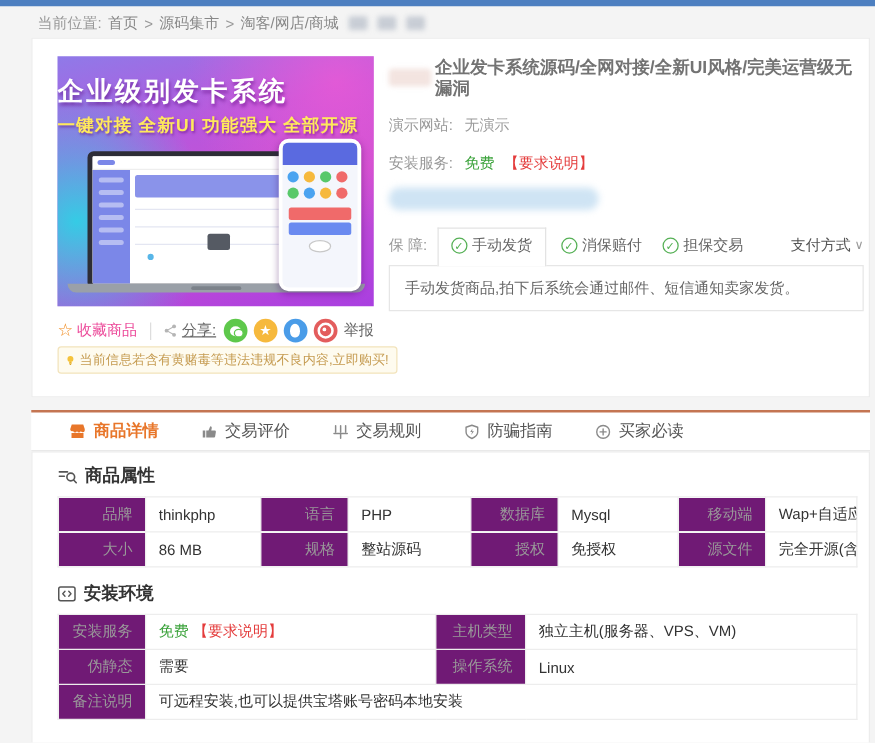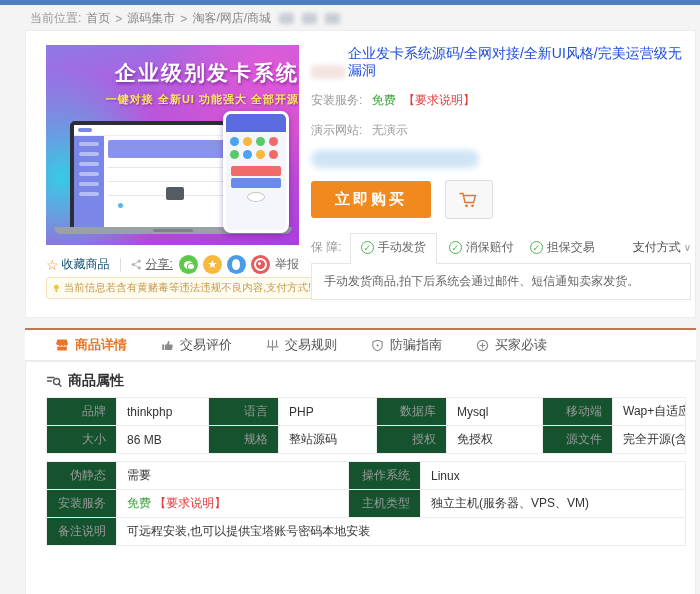--- a/index.html
+++ b/index.html
@@ -16,22 +16,22 @@
   .crumb-blur{display:inline-block;width:15px;height:11px;background:#c8cdd5;border-radius:2px;filter:blur(2px);margin-left:3px;}
   
   .main-card{position:absolute;left:25px;top:30px;width:671px;height:288px;background:#fff;border:1px solid #ececec;box-sizing:border-box;}
   .left-col{position:absolute;left:20px;top:14px;width:253px;}
   
   .hero{position:relative;width:253px;height:200px;overflow:hidden;
     background:
       radial-gradient(circle at 88% 10%, rgba(255,90,210,.6), transparent 42%),
       radial-gradient(circle at 6% 66%, rgba(45,210,230,.95), transparent 40%),
       linear-gradient(165deg,#8f7ae8 0%,#b757dd 32%,#c94fd2 58%,#a93fe0 100%);}
-  .hero-title{margin-top:14px;text-align:right;color:#fff;font-weight:bold;font-size:21px;letter-spacing:2px;text-shadow:1px 2px 3px rgba(90,0,120,.55);}
-  .hero-sub{margin-top:5px;text-align:right;color:#ffe95c;font-weight:bold;font-size:11px;letter-spacing:1px;text-shadow:1px 1px 2px rgba(90,0,120,.5);}
+  .hero-title{margin-top:14px;text-align:left;color:#fff;font-weight:bold;font-size:21px;letter-spacing:2px;text-shadow:1px 2px 3px rgba(90,0,120,.55);}
+  .hero-sub{margin-top:5px;text-align:left;color:#ffe95c;font-weight:bold;font-size:14px;letter-spacing:1px;text-shadow:1px 1px 2px rgba(90,0,120,.5);}
   .laptop{position:absolute;left:24px;top:76px;width:168px;height:102px;background:#fff;border:4px solid #2d2d36;border-radius:5px;overflow:hidden;}
   .lap-top{height:10px;background:#fff;border-bottom:1px solid #eee;position:relative;}
   .lap-top i{position:absolute;left:4px;top:3px;width:14px;height:4px;background:#7b87e8;border-radius:2px;}
   .lap-side{position:absolute;left:0;top:11px;width:30px;bottom:0;background:#7b87e8;}
   .lap-side i{display:block;height:4px;margin:6px 5px 0;background:rgba(255,255,255,.45);border-radius:2px;}
   .lap-banner{position:absolute;left:34px;top:15px;right:4px;height:18px;background:#8a93ea;border-radius:2px;}
   .lap-line{position:absolute;left:34px;right:4px;height:1px;background:#e4e6f2;}
   .lap-tip{position:absolute;left:92px;top:62px;width:18px;height:13px;background:#555a63;border-radius:2px;}
   .lap-dot{position:absolute;left:44px;top:78px;width:5px;height:5px;background:#58b6e8;border-radius:50%;}
   .lap-base{position:absolute;left:8px;top:182px;width:238px;height:7px;background:#9aa0a8;border-radius:0 0 8px 8px;}
@@ -57,21 +57,21 @@
   .si-qq{background:#4a9ce8;}
   .si-qq b{width:8px;height:11px;background:#fff;border-radius:50% 50% 45% 45%;display:block;}
   .si-weibo{background:#e35d5d;}
   .si-weibo b{width:9px;height:9px;border:2px solid #fff;border-radius:50%;display:block;position:relative;}
   .si-weibo b i{position:absolute;left:2px;top:2px;width:3px;height:3px;background:#fff;border-radius:50%;}
   .report{margin-left:auto;color:#666;}
   
   .notice-box{position:absolute;left:20px;top:246px;width:272px;height:22px;background:#fefbef;border:1px solid #f2e3bb;border-radius:3px;display:flex;align-items:center;gap:4px;padding:0 6px;box-sizing:border-box;color:#c59b50;font-size:10.5px;white-space:nowrap;overflow:hidden;}
   
   .right-col{position:absolute;left:285px;top:14px;width:380px;}
-  .p-title{font-size:14px;font-weight:normal;color:#1d4ed8;line-height:17px;display:flex;align-items:flex-end;gap:3px;}
+  .p-title{font-size:14px;font-weight:bold;color:#737373;line-height:17px;display:flex;align-items:center;gap:3px;}
   .blur-chip{display:inline-block;width:34px;height:14px;background:#f3e4e0;border-radius:3px;filter:blur(2px);flex:0 0 auto;}
   .price-box{margin-top:10px;height:46px;background:#f4f1ef;background-image:repeating-linear-gradient(135deg,rgba(0,0,0,.02) 0 18px,rgba(255,255,255,.25) 18px 36px);display:flex;align-items:center;}
   .price-label{color:#9b9b9b;font-size:13px;margin-left:16px;}
   .price-blur{width:168px;height:26px;background:#eed6ca;border-radius:5px;filter:blur(3px);margin-left:14px;}
   .kv-row{margin-top:13px;color:#999;font-size:12px;}
   .kv-row .val{color:#9b9b9b;margin-left:6px;}
   .free{color:#3aa23a;margin-left:6px;}
   .req{color:#e43c3c;margin-left:4px;}
   .contact-blur{margin-top:11px;width:168px;height:18px;background:#cfe4f4;border-radius:9px;filter:blur(3px);}
   .btn-row{margin-top:12px;display:flex;align-items:center;}
@@ -90,21 +90,21 @@
   .tab{display:flex;align-items:center;gap:6px;color:#555;font-size:13px;margin-right:34px;cursor:pointer;}
   .tab svg{color:#8a8a8a;}
   .tab.active{color:#e8762a;font-weight:bold;}
   .tab.active svg{color:#e8762a;}
   
   .details-card{position:absolute;left:25px;top:361px;width:671px;height:260px;background:#fff;border:1px solid #ececec;box-sizing:border-box;}
   .sec-head{display:flex;align-items:center;gap:6px;font-size:14px;font-weight:bold;color:#333;margin:12px 0 0 20px;}
   .sec-head svg{color:#555;}
   table.spec{border-collapse:collapse;table-layout:fixed;width:640px;margin:7px 0 0 20px;font-size:12px;}
   table.spec td{border:1px solid #ededed;padding:5px 10px;height:14px;overflow:hidden;white-space:nowrap;}
-  td.lbl{background:#14532d;color:#999;text-align:right;}
+  td.lbl{background:#701a75;color:#999;text-align:right;}
   td.val{color:#333;}
   
   col.c-l{width:70px;}
 </style>
 </head>
 <body>
 
 <div class="topbar"></div>
 
 <div class="breadcrumb">
@@ -160,21 +160,21 @@
             <span class="d4"></span>
         </div>
         <div class="ph-bar b-red"></div>
         <div class="ph-bar b-blue"></div>
         <div class="ph-home"></div>
       </div>
     </div>
 
     <div class="action-row">
       <span class="star-glyph">☆</span>
-      <a href="#" style="color:#0c4a6e;text-decoration:none;">收藏商品</a>
+      <a href="#" style="color:#ec4899;text-decoration:none;">收藏商品</a>
       <span class="vdiv"></span>
       <svg width="11" height="11" viewBox="0 0 12 12">
           <g fill="#b5b5b5">
             <circle cx="2.5" cy="6" r="1.7"></circle>
             <circle cx="9" cy="2.3" r="1.7"></circle>
             <circle cx="9" cy="9.7" r="1.7"></circle>
             <path d="M2.5 6L9 2.3M2.5 6L9 9.7" stroke="#b5b5b5" stroke-width="1"></path>
           </g>
         </svg>
       <span style="margin-left:4px;color:#666;text-decoration:underline;">分享:</span>
@@ -196,53 +196,43 @@
       <a href="#" class="report" style="text-decoration:none;">举报</a>
     </div>
   </div>
 
   <div class="notice-box">
     <svg width="10" height="13" viewBox="0 0 10 13">
         <circle cx="5" cy="4.5" r="3.6" fill="#f5c33b"></circle>
         <rect x="3.4" y="8.2" width="3.2" height="2" rx="0.6" fill="#e9b42f"></rect>
         <rect x="3.9" y="10.6" width="2.2" height="1.2" rx="0.5" fill="#d9a52a"></rect>
       </svg>
-    <span>当前信息若含有黄赌毒等违法违规不良内容,支付方式!</span>
+    <span>当前信息若含有黄赌毒等违法违规不良内容,立即购买!</span>
   </div>
 
   <div class="right-col">
     <div class="p-title">
       <span class="blur-chip"></span>
       <span>企业发卡系统源码/全网对接/全新UI风格/完美运营级无漏洞</span>
     </div>
 
 
     <div class="kv-row">
+      <span>演示网站:</span>
+      <span class="val">无演示</span>
+    </div>
+
+    <div class="kv-row">
       <span>安装服务:</span>
       <span class="free">免费</span>
       <a href="#" class="req" style="text-decoration:none;">【要求说明】</a>
     </div>
 
-    <div class="kv-row">
-      <span>演示网站:</span>
-      <span class="val">无演示</span>
-    </div>
-
     <div class="contact-blur"></div>
 
-    <div class="btn-row">
-      <button class="buy-btn">立即购买</button>
-      <span class="cart-btn">
-        <svg width="20" height="18" viewBox="0 0 20 18">
-            <path d="M1 2.5h3l2 9h8.5l2-7H5.6" fill="none" stroke="#e8762a" stroke-width="1.4" stroke-linecap="round" stroke-linejoin="round"></path>
-            <circle cx="7.5" cy="14.8" r="1.4" fill="#e8762a"></circle>
-            <circle cx="13.5" cy="14.8" r="1.4" fill="#e8762a"></circle>
-          </svg>
-      </span>
-    </div>
 
     <div class="guarantee-row">
       <span class="g-label">保 障:</span>
       <span class="g-item active">
         <span class="check">✓</span>
         <span>手动发货</span>
       </span>
       <span class="g-item">
         <span class="check">✓</span>
         <span>消保赔付</span>
@@ -334,44 +324,51 @@
       <td class="lbl">规格</td>
           <td class="val">整站源码</td>
       <td class="lbl">授权</td>
           <td class="val">免授权</td>
       <td class="lbl">源文件</td>
           <td class="val">完全开源(含全部源文件)</td>
     </tr>
   </tbody>
     </table>
 
+  <div class="sec-head">
+    <svg width="15" height="14" viewBox="0 0 15 14">
+        <rect x="1" y="1.5" width="13" height="11" rx="1.5" fill="none" stroke="#555" stroke-width="1.2"></rect>
+        <path d="M6 5L4.2 7L6 9M9 5l1.8 2L9 9" fill="none" stroke="#555" stroke-width="1.1" stroke-linecap="round" stroke-linejoin="round"></path>
+      </svg>
+    <span>安装环境</span>
+  </div>
 
   <table class="spec">
     <colgroup>
         <col class="c-l">
         <col style="width:232px">
         <col style="width:72px">
         <col>
       </colgroup>
     <tbody>
         <tr>
-      <td class="lbl">伪静态</td>
-      <td class="val">需要</td>
-      <td class="lbl">操作系统</td>
-      <td class="val">Linux</td>
-    </tr>
-    <tr>
       <td class="lbl">安装服务</td>
       <td class="val">
         <span style="color:#3aa23a;">免费</span>
         <a href="#" style="color:#e43c3c;text-decoration:none;">【要求说明】</a>
       </td>
       <td class="lbl">主机类型</td>
       <td class="val">独立主机(服务器、VPS、VM)</td>
     </tr>
     <tr>
+      <td class="lbl">伪静态</td>
+      <td class="val">需要</td>
+      <td class="lbl">操作系统</td>
+      <td class="val">Linux</td>
+    </tr>
+    <tr>
       <td class="lbl">备注说明</td>
       <td class="val" colspan="3">可远程安装,也可以提供宝塔账号密码本地安装</td>
     </tr>
   </tbody>
     </table>
 
 </div>
 
 </body></html>

